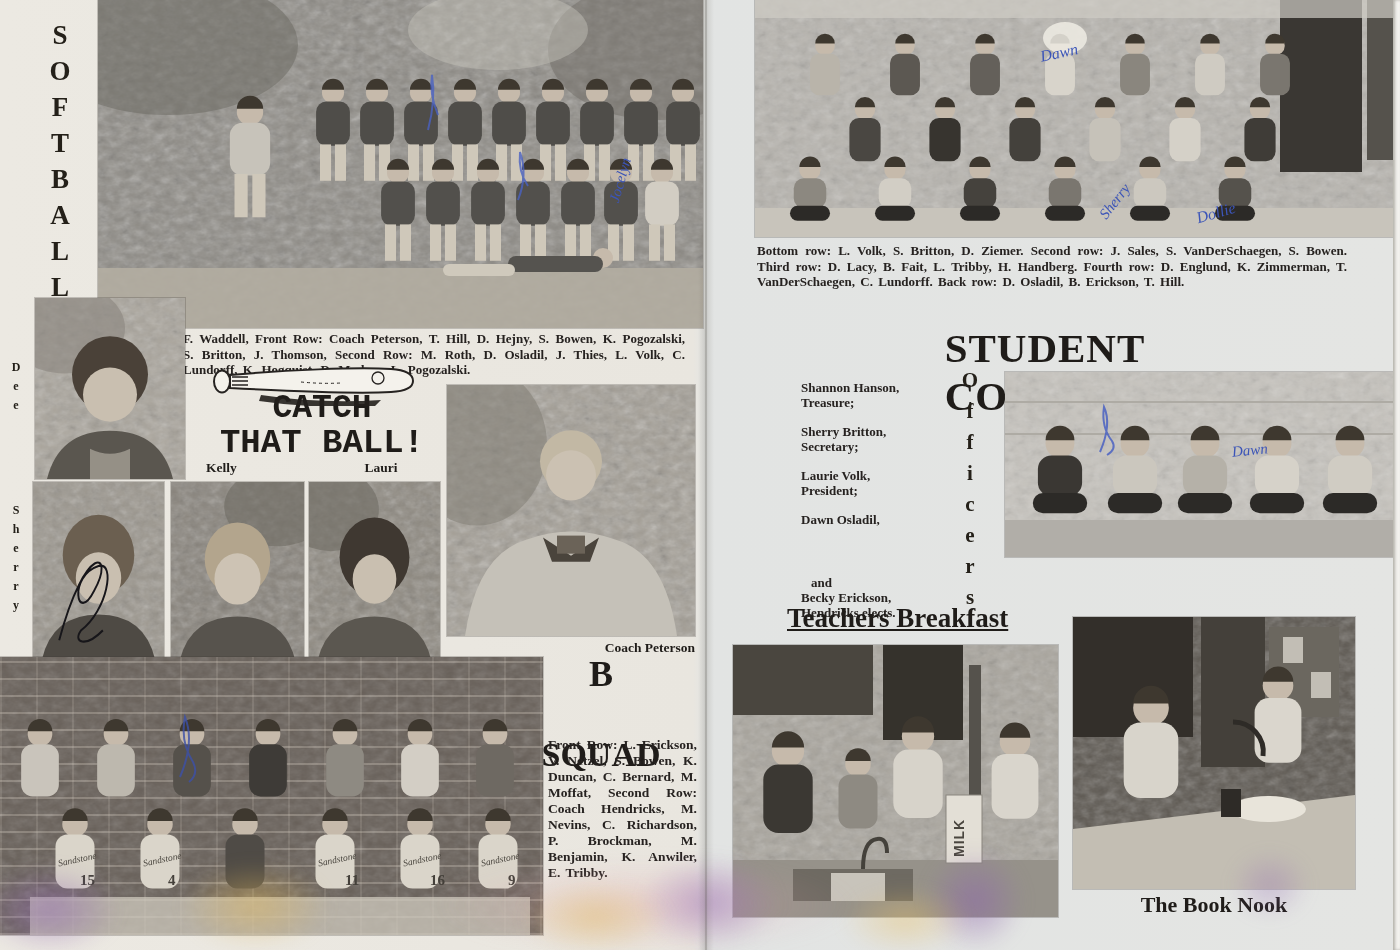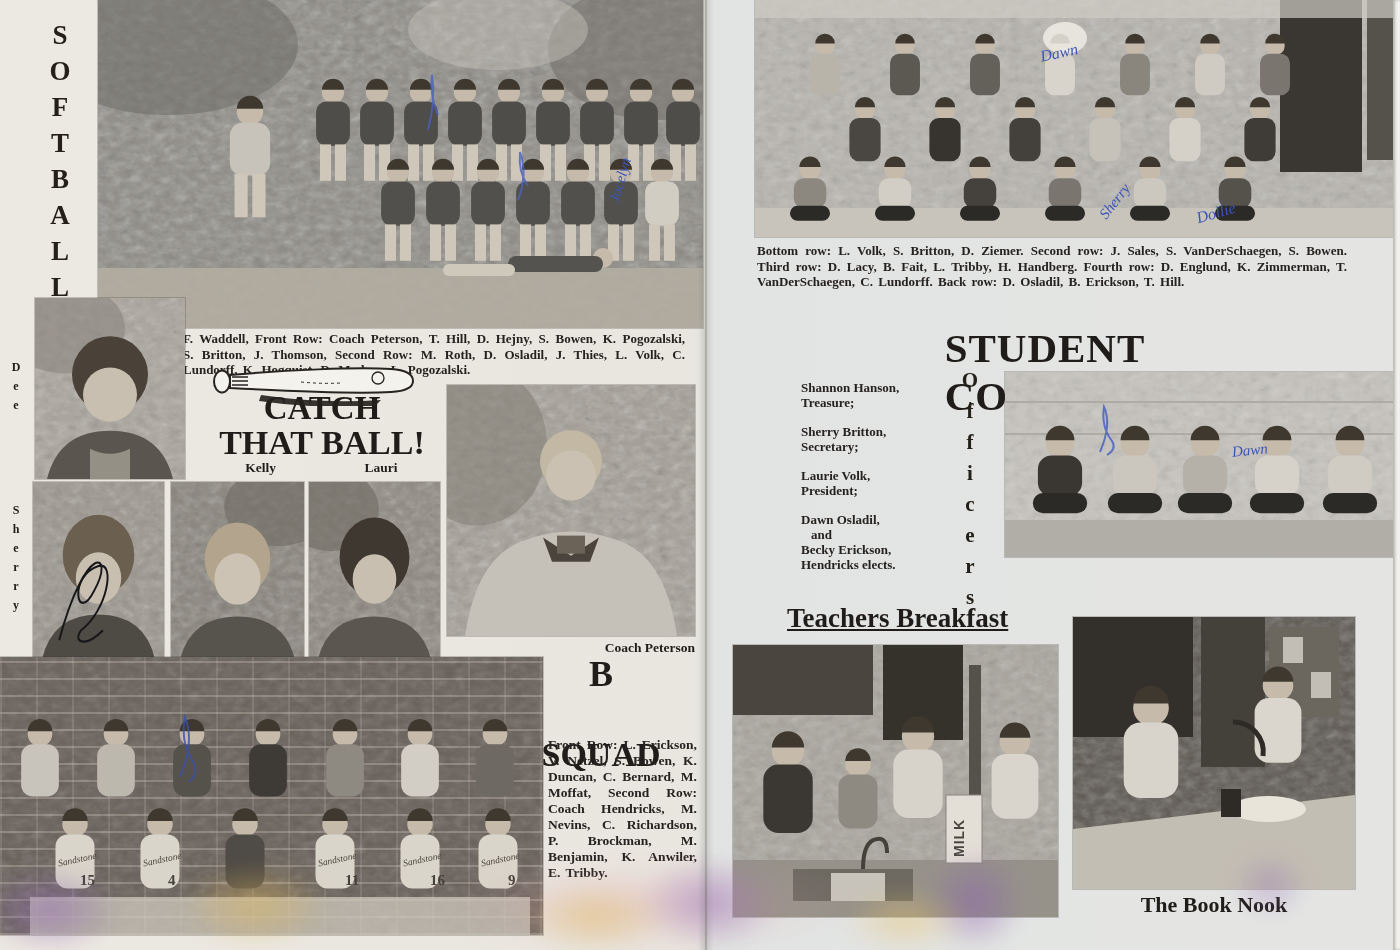--- a/index.html
+++ b/index.html
@@ -9,21 +9,21 @@
   .ph{position:absolute;overflow:hidden;background:#8b8780;box-shadow:0 0 0 1px rgba(60,56,50,.25);}
   .ph svg{display:block;width:100%;height:100%;}
   .cap{position:absolute;font:700 13px/15.6px "Liberation Serif",serif;color:#262220;text-align:justify;word-spacing:2px;}
   .hd{position:absolute;font-family:"Liberation Serif",serif;font-weight:700;color:#1f1c19;}
   .vtext{position:absolute;writing-mode:vertical-lr;text-orientation:upright;
     font-family:"Liberation Serif",serif;font-weight:700;color:#242019;}
   .sig{position:absolute;font:italic 15px "Liberation Serif",serif;color:#3c55b8;white-space:nowrap;z-index:4;}
   .stain{position:absolute;border-radius:50%;filter:blur(8px);pointer-events:none;z-index:5;}
   .officer-block{margin-bottom:14px;}
   .officer-block div{font:700 13px/15px "Liberation Serif",serif;color:#262220;}
-  .indent{padding-left:10px;}
+  .indent{padding-left:10px;margin-top:48px;}
   #gutter{position:absolute;left:698px;top:0;width:16px;height:950px;z-index:6;pointer-events:none;
     background:linear-gradient(90deg,rgba(110,105,95,0) 0%,rgba(110,105,95,.18) 40%,rgba(80,76,68,.45) 50%,rgba(110,105,95,.15) 60%,rgba(110,105,95,0) 100%);}
   #right-edge{position:absolute;left:1393px;top:0;width:7px;height:950px;z-index:6;background:#f3f2ee;
     box-shadow:inset 2px 0 3px rgba(120,115,105,.5);}
 </style>
 </head>
 <body>
 
 <svg width="0" height="0" style="position:absolute" aria-hidden="true">
   <defs>
@@ -96,25 +96,25 @@
     <svg viewBox="0 0 218 46" width="218" height="46">
       <path d="M55,35 q60,9 120,5 l-6,6 q-62,3 -116,-5 z" fill="#23201d" opacity=".9"></path>
       <path d="M24,15 C80,10 150,7 185,9 C201,10 207,15 207,21 C207,27 201,31 185,32 C150,34 80,31 24,28 z" fill="#f4f2ec" stroke="#262321" stroke-width="2"></path>
       <ellipse cx="16" cy="21.5" rx="8" ry="11" fill="#f4f2ec" stroke="#262321" stroke-width="2"></ellipse>
       <path d="M26,17 l16,0 M26,21 l16,0 M26,25 l16,0" stroke="#262321" stroke-width="1.5"></path>
       <circle cx="172" cy="18" r="6" fill="none" stroke="#262321" stroke-width="1.3"></circle>
       <path d="M95,22 q20,2 40,1" stroke="#262321" stroke-width="1" fill="none" stroke-dasharray="3 3"></path>
     </svg>
   </div>
 
-  <div class="hd" style="left:196px;top:392px;width:252px;text-align:center;line-height:1.02;">
+  <div class="hd" style="left:196px;top:392px;width:252px;text-align:center;line-height:1.02;font-family:Liberation Mono, monospace;">
     <div style="font-size:33px;">CATCH</div>
     <div style="font-size:34px;">THAT BALL!</div>
   </div>
-  <div class="hd" style="left:206px;top:460px;width:70px;text-align:right;font-size:13.5px;">Kelly</div>
+  <div class="hd" style="left:206px;top:460px;width:70px;text-align:left;font-size:13.5px;">Kelly</div>
   <div class="hd" style="left:342px;top:460px;width:78px;text-align:center;font-size:13.5px;">Lauri</div>
 
   <div class="vtext" style="left:8px;top:360px;height:75px;font-size:12px;letter-spacing:5px;">Dee</div>
   <div class="vtext" style="left:8px;top:503px;height:120px;font-size:12px;letter-spacing:5px;">Sherry</div>
 
   <div class="ph" style="left:35px;top:298px;width:150px;height:181px;">
     <svg viewBox="0 0 150 180" preserveAspectRatio="none">
       <rect width="150" height="180" fill="#a9a49b"></rect>
         <rect width="150" height="180" filter="url(#noise)" opacity=".45"></rect>
       <ellipse cx="30" cy="30" rx="60" ry="45" fill="#8a867e" opacity=".6"></ellipse>

